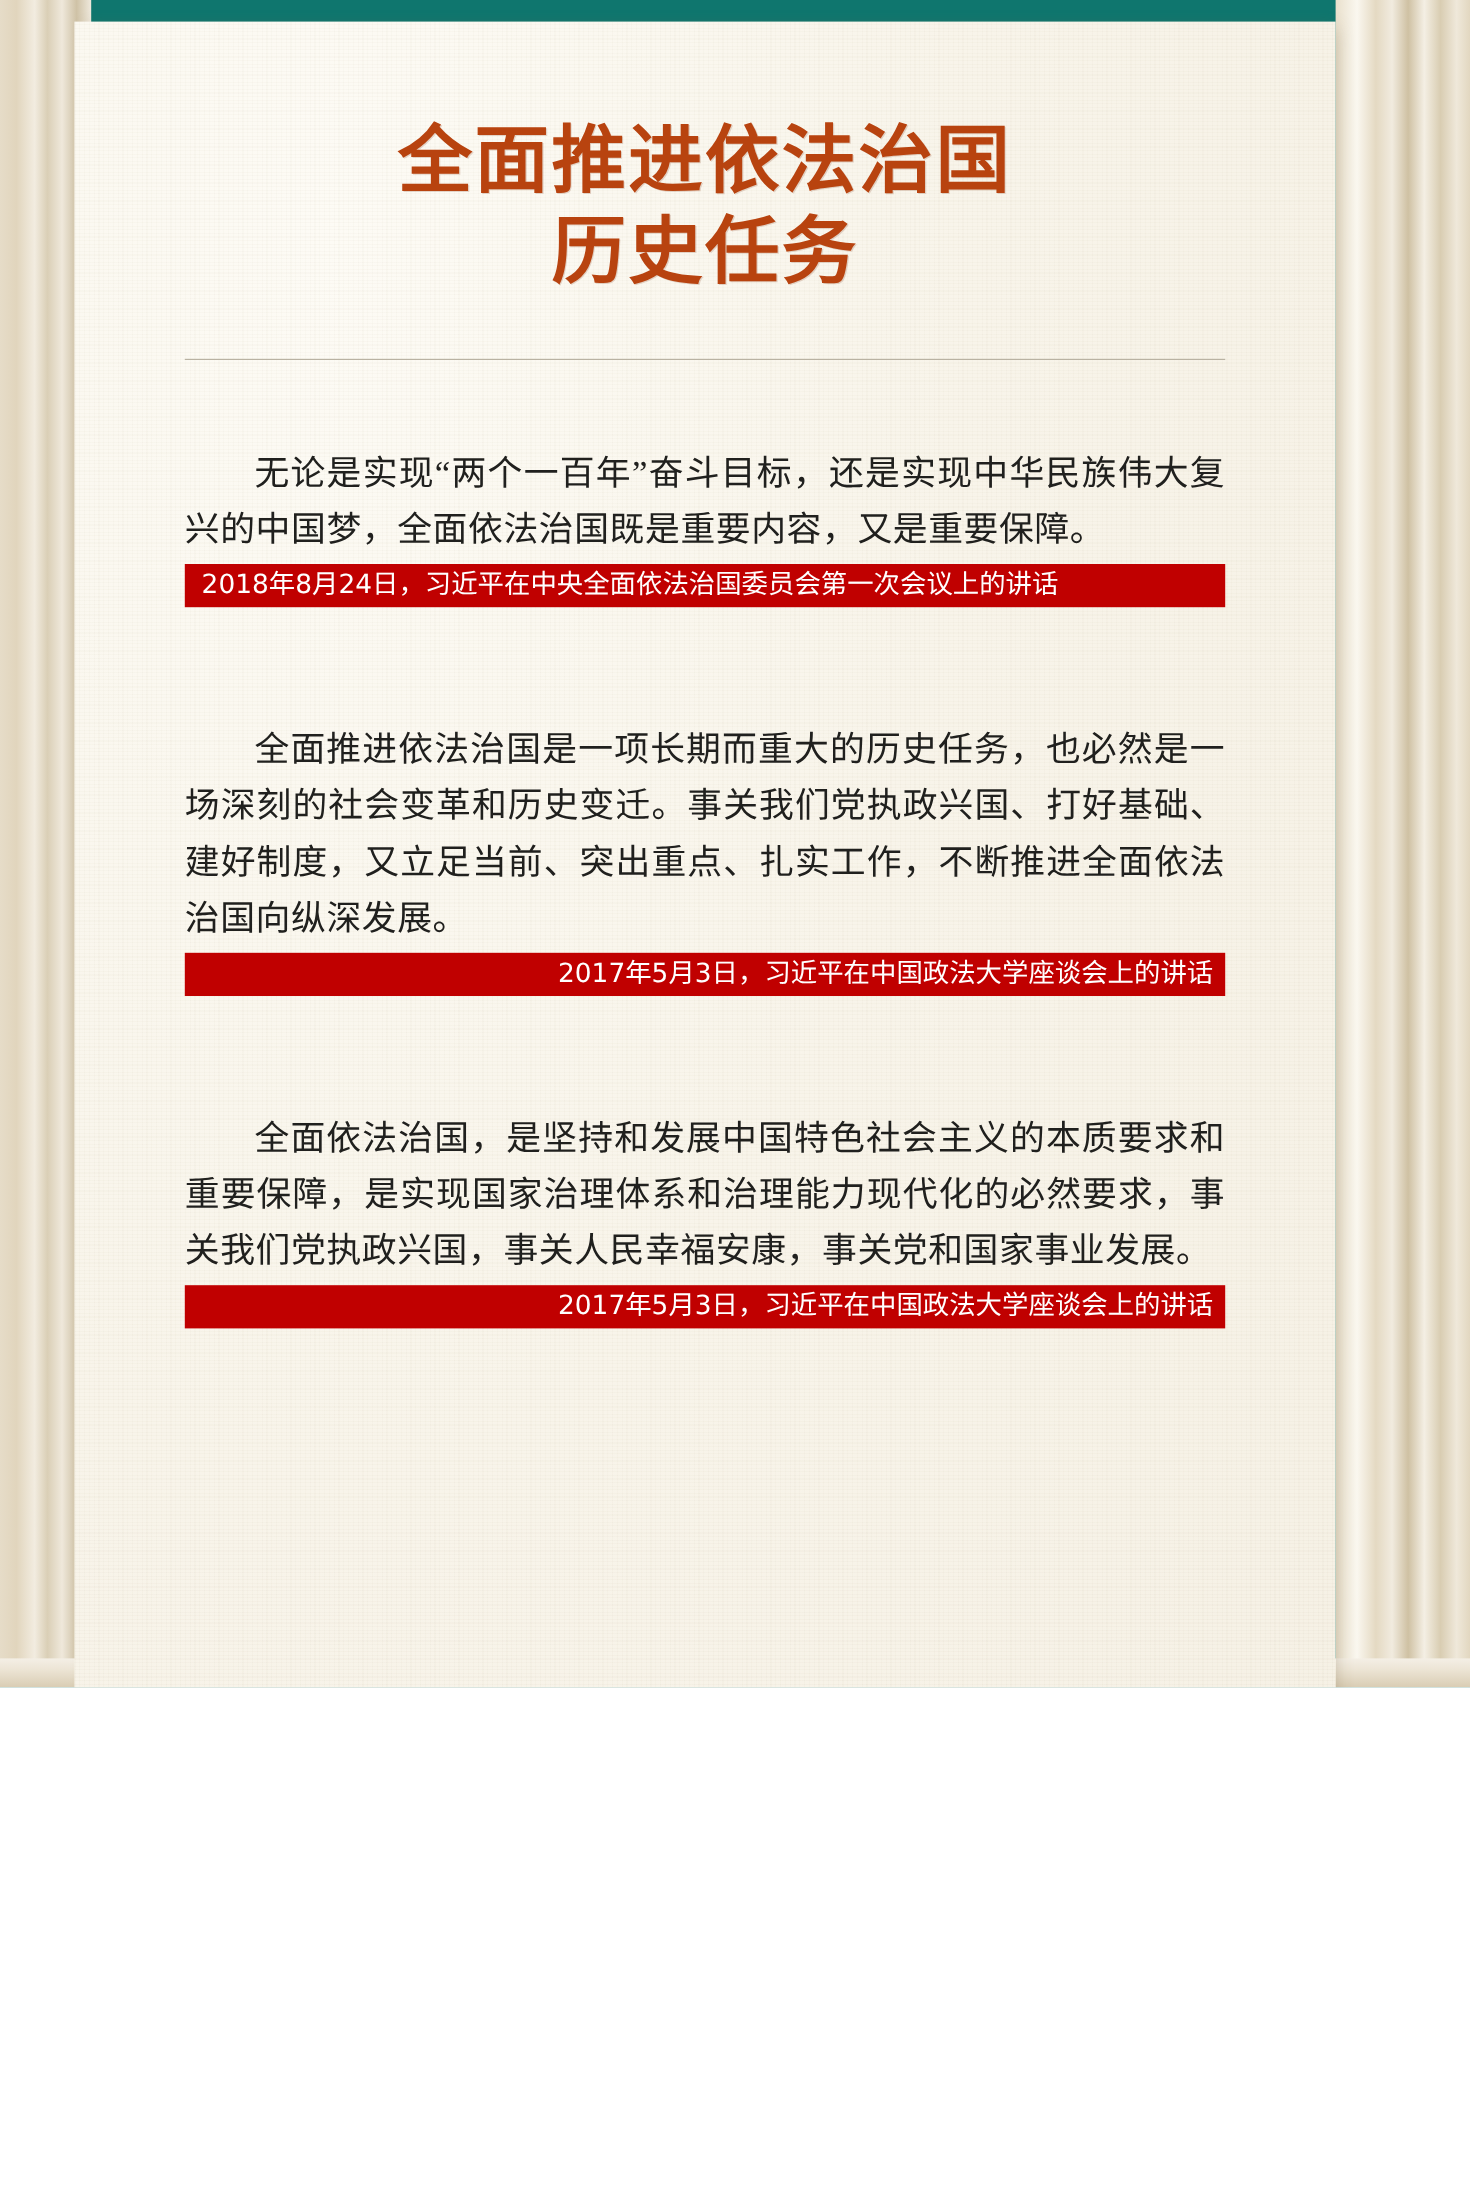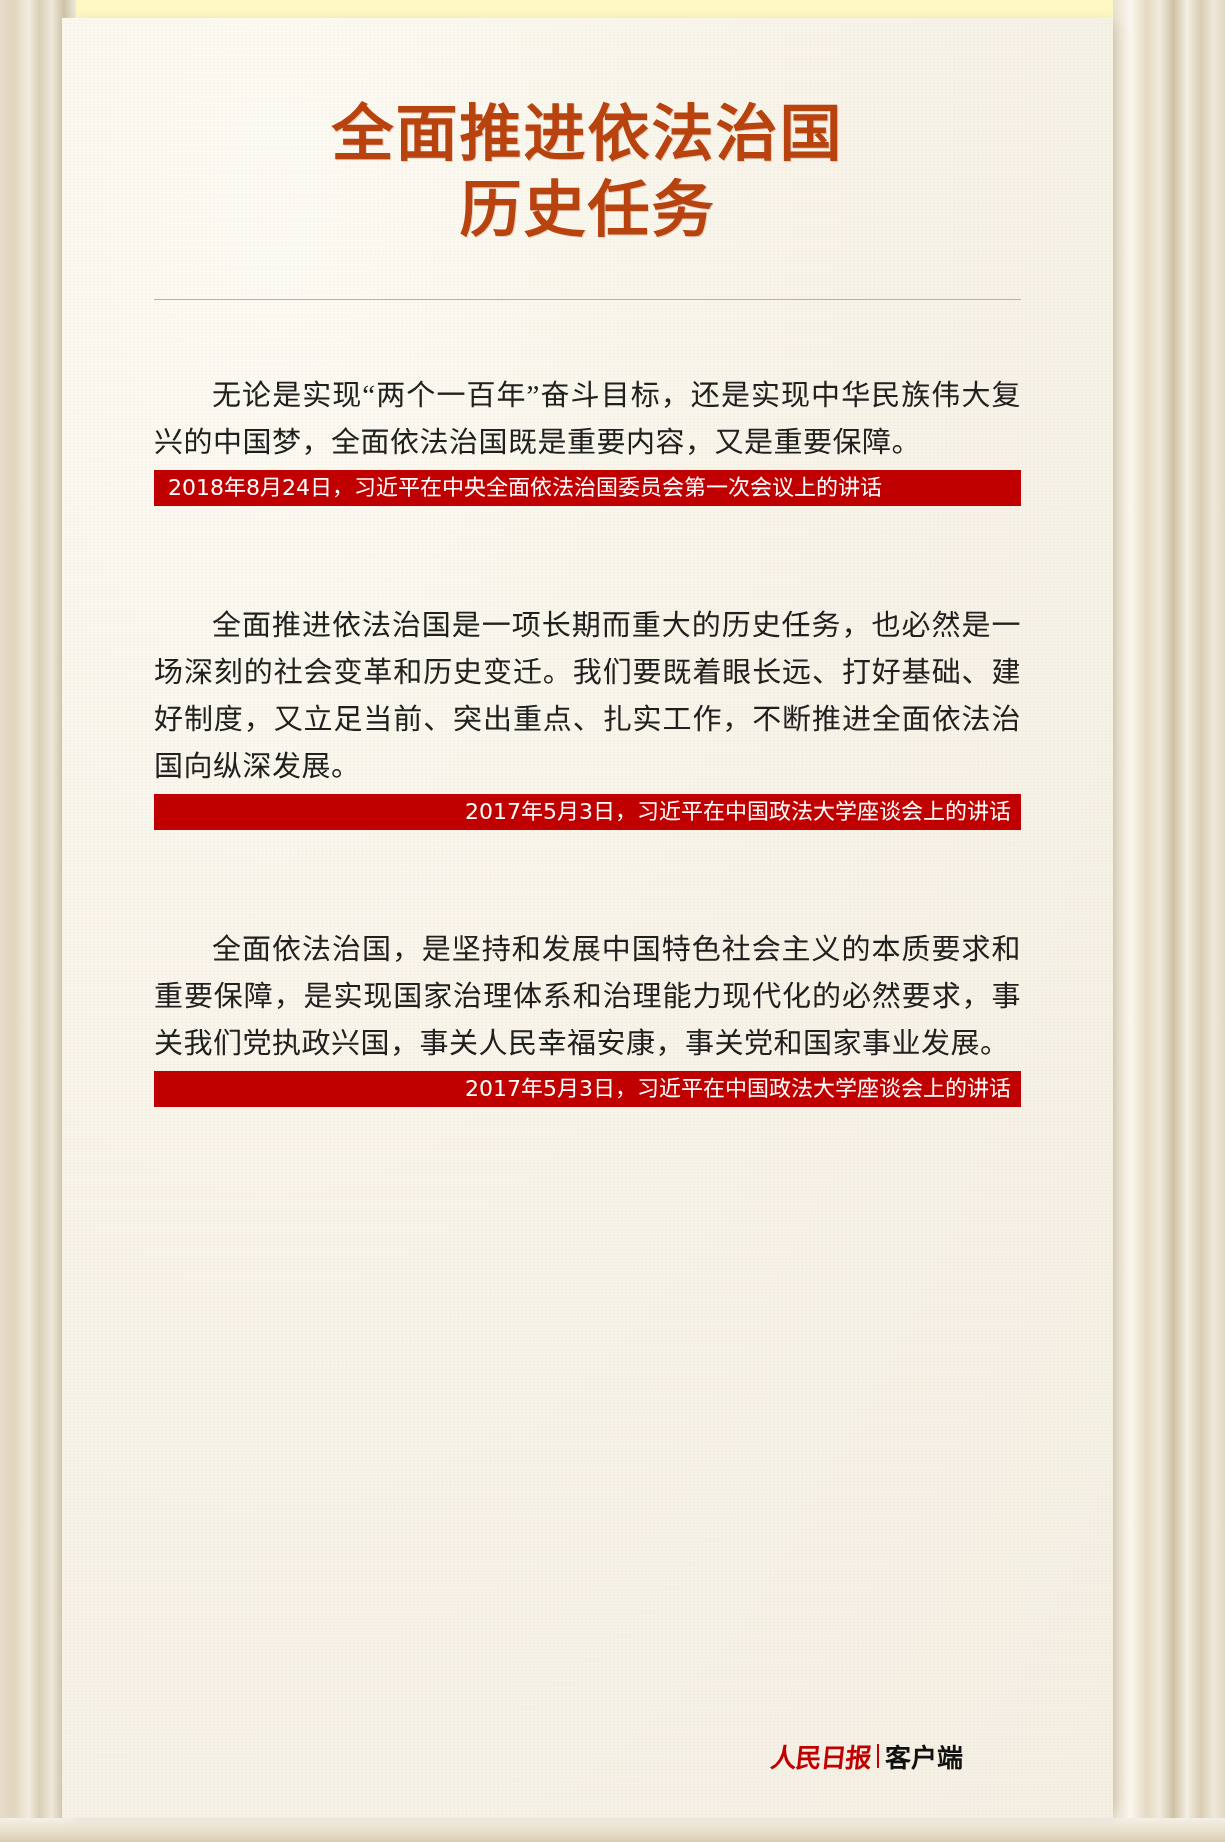--- a/index.html
+++ b/index.html
@@ -12,22 +12,22 @@
     width: 1225px;
     height: 1842px;
     font-family: "Liberation Serif", "DejaVu Serif", serif;
     overflow: hidden;
   }
 
   
   .poster {
     position: relative;
     width: 1225px;
-    height: 1842px;
-    background: #fef9c3;
+    height: 1406px;
+    background: #0f766e;
     overflow: hidden;
   }
 
   
   .edge-left {
     position: absolute;
     left: 0; top: 0; bottom: 0;
     width: 76px;
     background: linear-gradient(to right,
         #e6dcc8 0%, #e1d5bd 18%, #f2ece0 38%,
@@ -186,21 +186,21 @@
       <div class="rule"></div>
 
       <div class="quotes">
 
         <div class="quote-block b1">
           <p class="quote-text">无论是实现“两个一百年”奋斗目标，还是实现中华民族伟大复兴的中国梦，全面依法治国既是重要内容，又是重要保障。</p>
           <div class="source-bar is-left">2018年8月24日，习近平在中央全面依法治国委员会第一次会议上的讲话</div>
         </div>
 
         <div class="quote-block b2">
-          <p class="quote-text">全面推进依法治国是一项长期而重大的历史任务，也必然是一场深刻的社会变革和历史变迁。我们要既着眼长远、打好基础、建好制度，又立足当前、突出重点、扎实工作，不断推进全面依法治国向纵深发展。</p>
+          <p class="quote-text">全面推进依法治国是一项长期而重大的历史任务，也必然是一场深刻的社会变革和历史变迁。事关我们党执政兴国、打好基础、建好制度，又立足当前、突出重点、扎实工作，不断推进全面依法治国向纵深发展。</p>
           <div class="source-bar">2017年5月3日，习近平在中国政法大学座谈会上的讲话</div>
         </div>
 
         <div class="quote-block b3">
           <p class="quote-text">全面依法治国，是坚持和发展中国特色社会主义的本质要求和重要保障，是实现国家治理体系和治理能力现代化的必然要求，事关我们党执政兴国，事关人民幸福安康，事关党和国家事业发展。</p>
           <div class="source-bar">2017年5月3日，习近平在中国政法大学座谈会上的讲话</div>
         </div>
 
       </div>
     </div>

